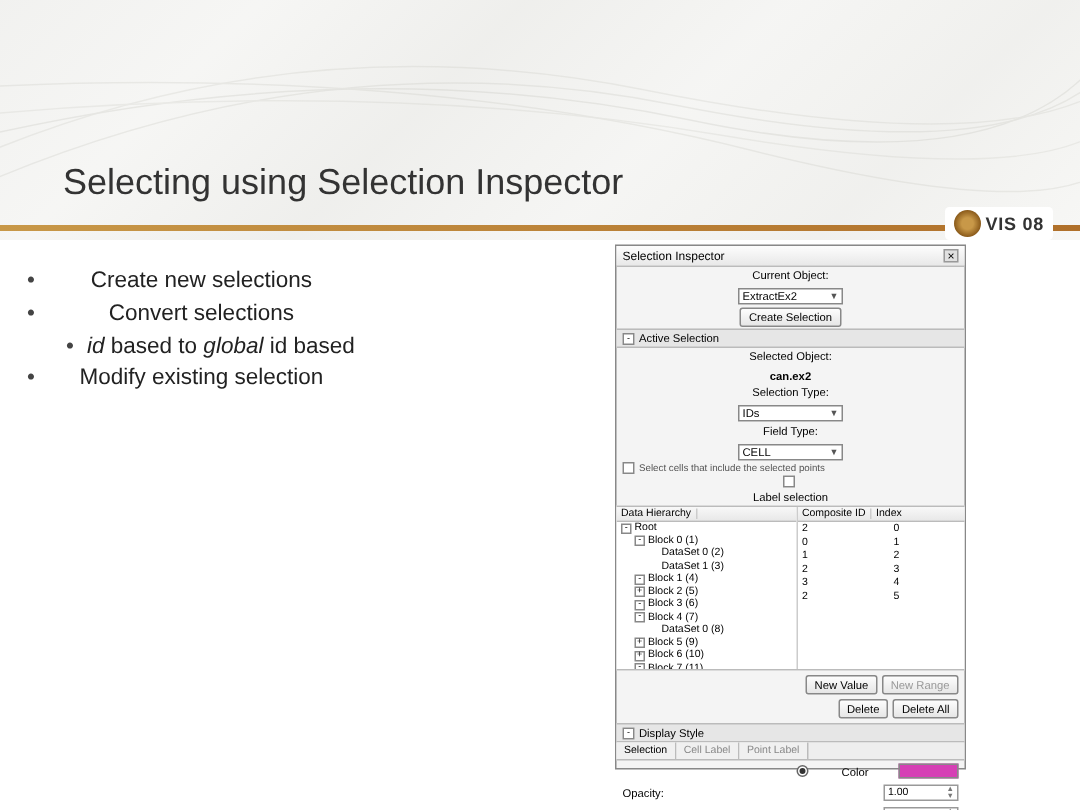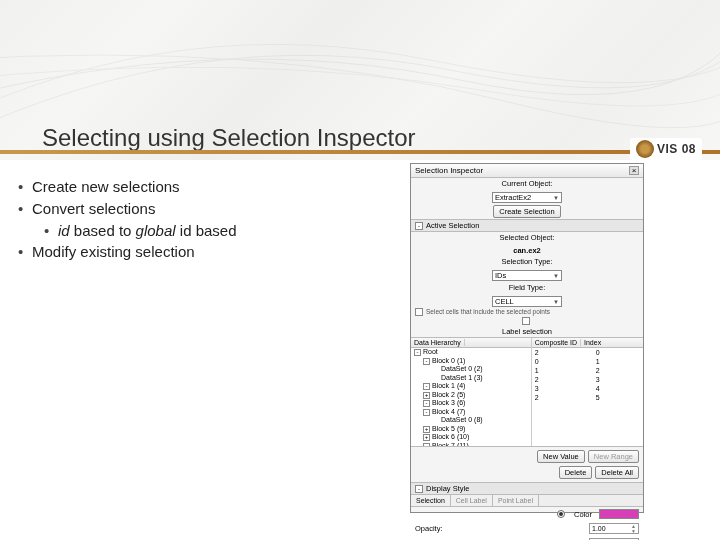--- a/index.html
+++ b/index.html
@@ -1,24 +1,24 @@
 <!DOCTYPE html>
 <html><head>
 <meta charset="utf-8">
 <style>
   * { margin: 0; padding: 0; box-sizing: border-box; }
   body { width: 720px; height: 540px; font-family: Arial, sans-serif; background: #fff; position: relative; overflow: hidden; }
   .bg-texture { position: absolute; top: 0; left: 0; width: 100%; height: 160px; background: linear-gradient(135deg, #e8e8e5 0%, #f0f0ed 20%, #e4e4e0 40%, #efefec 60%, #e6e6e2 80%, #f2f2ef 100%); opacity: 0.6; z-index: 0; }
   .bg-lines { position: absolute; top: 0; left: 0; width: 100%; height: 160px; z-index: 1; opacity: 0.25; }
-  .title { position: absolute; top: 124px; left: 42px; font-size: 24px; color: #333; z-index: 3; }
+  .title { position: absolute; top: 108px; left: 42px; font-size: 24px; color: #333; z-index: 3; }
   .accent-line { position: absolute; top: 150px; left: 0; width: 100%; height: 4px; background: linear-gradient(to right, #c89848 0%, #b0702a 100%); z-index: 3; }
   .logo { position: absolute; top: 138px; right: 18px; z-index: 4; background: #fff; padding: 2px 6px; border-radius: 3px; display: flex; align-items: center; gap: 3px; }
   .logo-swirl { width: 18px; height: 18px; border-radius: 50%; background: radial-gradient(circle, #c89848 30%, #8a5a1a 70%); position: relative; }
   .logo-text { font-size: 12px; font-weight: bold; color: #333; letter-spacing: 0.5px; }
-  .content { position: absolute; top: 176px; left: 14px; z-index: 3; font-size: 15px; color: #222; line-height: 1.45; }
+  .content { position: absolute; top: 176px; left: 14px; z-index: 3; font-size: 15px; color: #222; line-height: 1.45; text-align: center; }
   .content ul { list-style: none; }
   .content li.top { padding-left: 18px; position: relative; }
   .content li.top::before { content: "•"; position: absolute; left: 4px; color: #444; }
   .content li.sub { padding-left: 44px; position: relative; }
   .content li.sub::before { content: "•"; position: absolute; left: 30px; color: #444; }
   .italic { font-style: italic; margin-top: 16px; }
   
   .panel { position: absolute; top: 163px; left: 410px; width: 234px; height: 350px; background: #f4f4f4; border: 1px solid #888; font-size: 7.5px; font-family: Tahoma, sans-serif; z-index: 3; }
   .panel-title { background: linear-gradient(#fdfdfd,#e8e8e8); border-bottom: 1px solid #bbb; padding: 2px 4px; font-size: 8px; display: flex; align-items: center; }
   .panel-title .x { margin-left: auto; width: 10px; height: 9px; background: #e0e0e0; border: 1px solid #999; text-align: center; line-height: 7px; }
@@ -37,21 +37,21 @@
   .col-hdr { background: linear-gradient(#f8f8f8,#e8e8e8); border-bottom: 1px solid #bbb; padding: 1px 3px; font-size: 7px; display: flex; }
   .col-hdr span { border-right: 1px solid #ccc; padding-right: 3px; }
   .tree-item { padding: 0 2px; display: flex; align-items: center; white-space: nowrap; font-size: 7px; line-height: 8.5px; }
   .tree-item .t { width: 7px; height: 7px; border: 1px solid #888; text-align: center; line-height: 5px; font-size: 6px; background: #fff; margin-right: 2px; flex-shrink: 0; }
   .data-row { display: flex; font-size: 7px; line-height: 9px; padding: 0 3px; }
   .data-row span:first-child { width: 58%; }
   .btn-row { display: flex; justify-content: flex-end; gap: 3px; padding: 3px 4px; }
   .tabs { display: flex; border-bottom: 1px solid #bbb; background: #eee; }
   .tab { padding: 2px 5px; font-size: 7px; border-right: 1px solid #bbb; background: #f0f0f0; }
   .tab.inactive { color: #888; }
-  .disp-row { display: flex; align-items: center; padding: 2px 4px; gap: 7px; }
+  .disp-row { display: flex; align-items: center; padding: 2px 4px; gap: 20px; }
   .num-field { background: #fff; border: 1px solid #999; width: 50px; height: 11px; padding: 0 2px; display: flex; align-items: center; font-size: 7px; }
   .num-field .spin { margin-left: auto; color: #777; font-size: 5px; line-height: 5px; }
   .color-swatch { width: 40px; height: 10px; background: #d63fb5; border: 1px solid #888; }
   .radio { width: 8px; height: 8px; border: 1px solid #666; border-radius: 50%; background: #fff; display: inline-block; margin-right: 2px; position: relative; }
   .radio.on::after { content: ""; position: absolute; top: 1px; left: 1px; width: 4px; height: 4px; background: #333; border-radius: 50%; }
   .disabled { color: #999; }
   .footnote { font-size: 6.5px; color: #555; padding-left: 4px; }
 </style>
 </head>
 <body>

